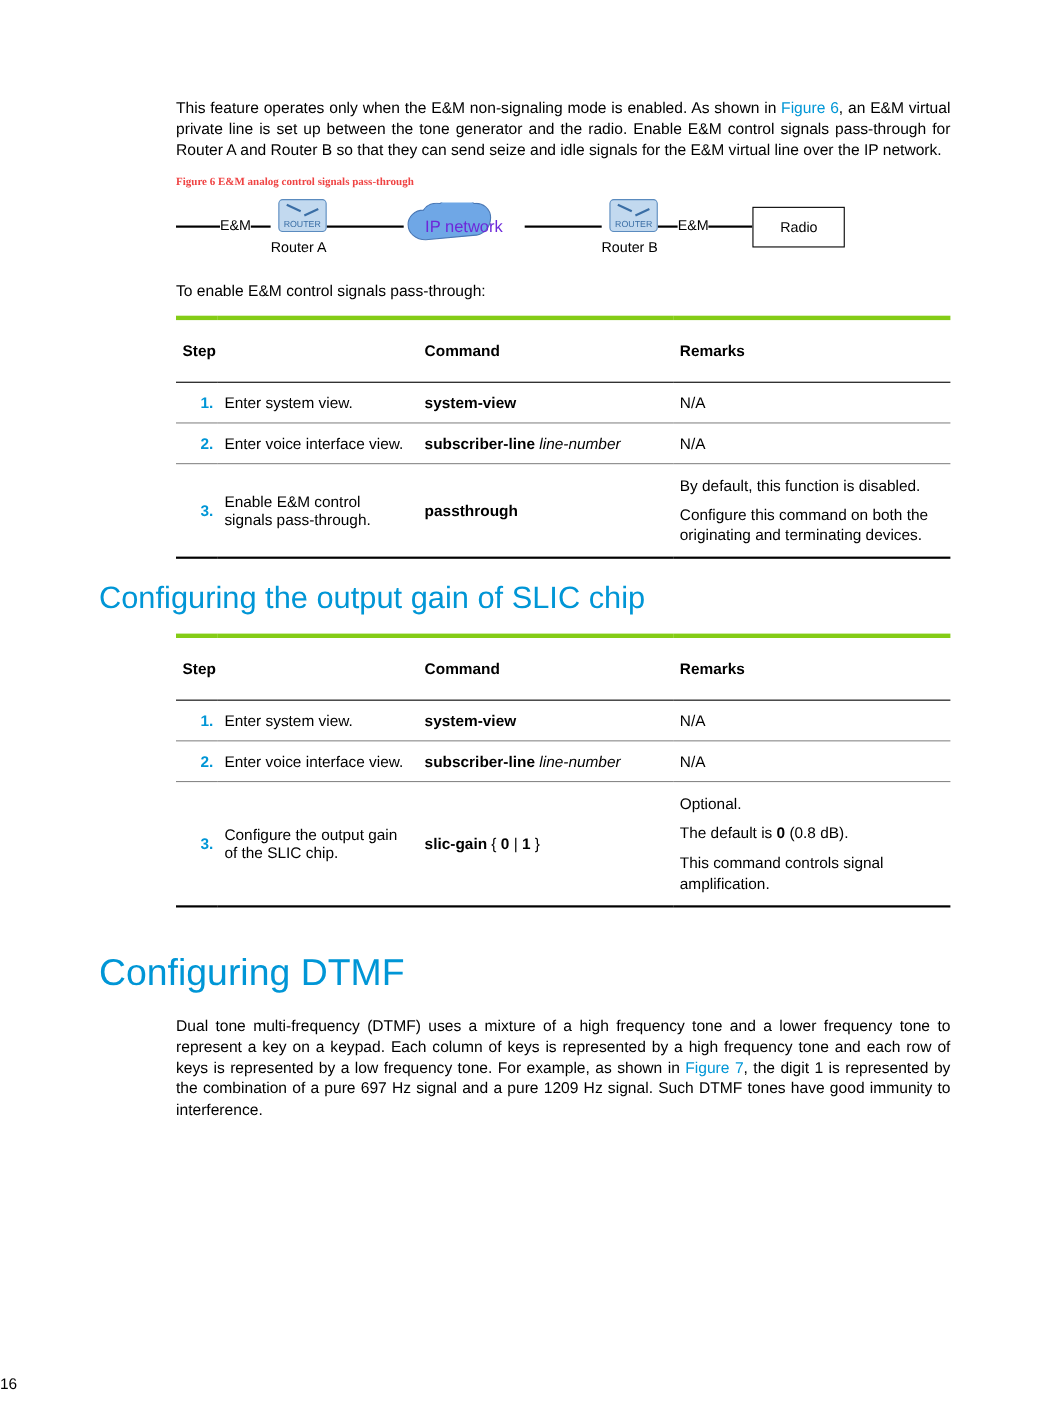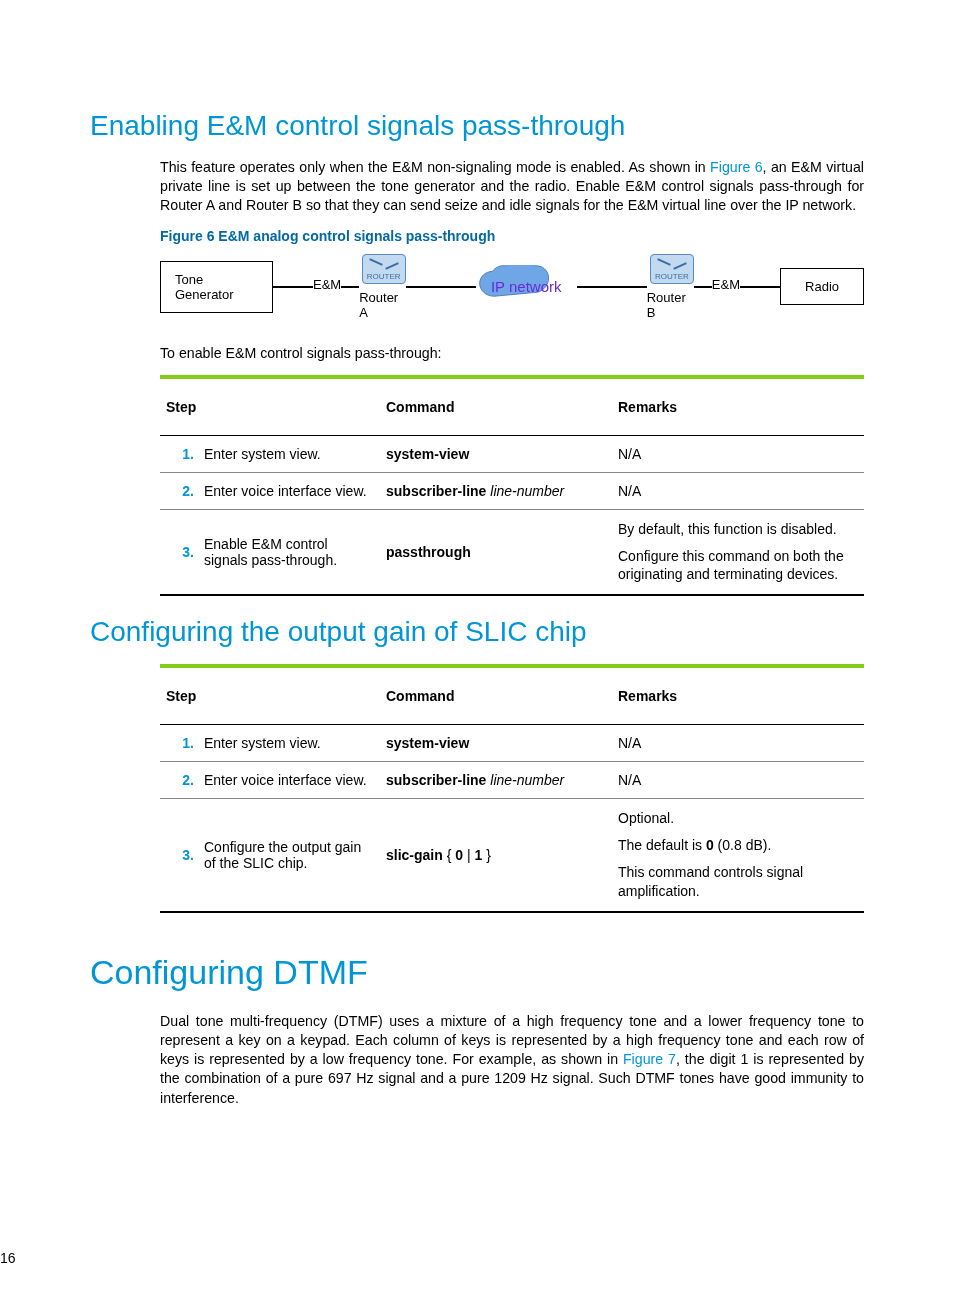--- a/index.html
+++ b/index.html
@@ -41,24 +41,25 @@
   .body-block {
     margin-left: 70px;
   }
   p {
     font-size: 14.2px;
     line-height: 1.35;
     margin: 0 0 12px 0;
     text-align: justify;
   }
   .fig-caption {
-    color: #0369a1;
+    color: #ef4444;
     font-weight: bold;
-    font-size: 14px;
+    font-size: 10px;
     margin: 6px 0 10px 0;
+    font-family: Liberation Serif, serif;
   }
   a.xref {
     color: #0096d6;
     text-decoration: none;
   }
   
   .figure {
     display: flex;
     align-items: center;
     gap: 0;
@@ -158,31 +159,29 @@
   .cmd-bold { font-weight: bold; text-align: right; }
   .cmd-italic { font-style: italic; }
   .remarks-multi { line-height: 1.35; }
   .remarks-multi div + div { margin-top: 8px; }
 </style>
 </head>
 <body>
 
 <div class="page">
 
-  <h2>Enabling E&amp;M control signals pass-through</h2>
 
   <div class="body-block">
     <p>
       <span>This feature operates only when the E&amp;M non-signaling mode is enabled. As shown in </span><a class="xref">Figure 6</a><span>, an E&amp;M virtual private line is set up between the tone generator and the radio. Enable E&amp;M control signals pass-through for Router A and Router B so that they can send seize and idle signals for the E&amp;M virtual line over the IP network.</span>
     </p>
 
     <div class="fig-caption">Figure 6 E&amp;M analog control signals pass-through</div>
 
     <div class="figure">
-      <div class="node-box">Tone Generator</div>
       <div class="hline" style="width:40px"></div>
       <div style="display:flex;flex-direction:column;align-items:center">
         <div class="em-label">E&amp;M</div>
         <div style="height:2px;width:2px"></div>
       </div>
       <div class="hline" style="width:18px"></div>
       <div class="router-wrap">
         <div class="router-icon">
             <div class="router-label-top" style="position:absolute;bottom:2px;left:0;right:0">ROUTER</div>
           </div>

